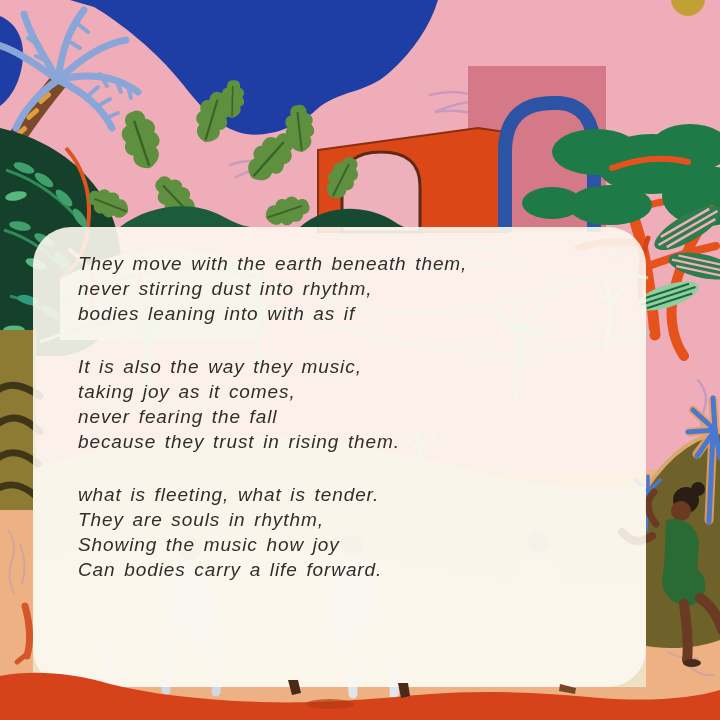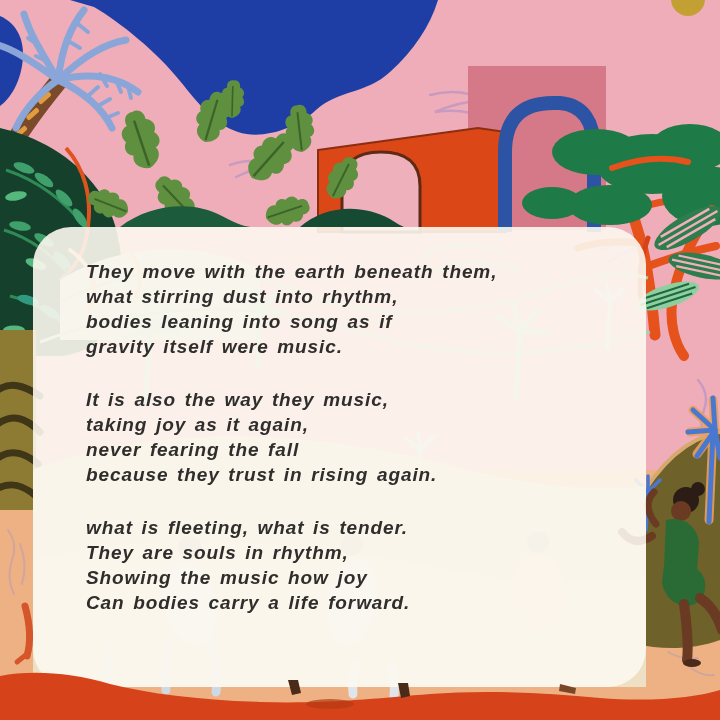--- a/index.html
+++ b/index.html
@@ -6,21 +6,21 @@
   .stage{
     position:relative;width:720px;height:720px;overflow:hidden;
     font-family:"Liberation Sans",sans-serif;
   }
   .stage svg{position:absolute;left:0;top:0;display:block;}
   .poem{
     position:absolute;left:70px;top:243px;width:560px;
     font-style:italic;font-weight:500;font-size:19px;line-height:25px;
     letter-spacing:0.9px;word-spacing:2.5px;color:#2f2e2c;
   }
-  .stanza{margin:16px;font-weight:bold;}
+  .stanza{margin:8px;}
   .stanza + .stanza{margin-top:28px;}
   .line{white-space:nowrap;}
 </style>
 </head>
 <body>
 
 <div class="stage">
 
 <svg width="720" height="720" viewBox="0 0 720 720">
 
@@ -284,29 +284,28 @@
     <ellipse cx="330" cy="704" rx="24" ry="5" fill="#b53a14" opacity="0.7"></ellipse>
     <path d="M288,680 l4,15 l9,-2 l-3,-13 Z" fill="#4a2a18"></path>
     <path d="M398,683 l3,15 l9,-2 l-2,-13 Z" fill="#4a2a18"></path>
     <path d="M560,684 l16,4 l-1,6 l-16,-3 Z" fill="#7a4628"></path>
   </g>
 </svg>
 
 <div class="poem">
   <div class="stanza">
     <div class="line">They move with the earth beneath them,</div>
-    <div class="line">what stirring dust into rhythm,</div>
-    <div class="line">bodies leaning into song as if</div>
-    <div class="line">gravity itself were music.</div>
+    <div class="line">never stirring dust into rhythm,</div>
+    <div class="line">bodies leaning into with as if</div>
   </div>
   <div class="stanza">
     <div class="line">It is also the way they music,</div>
-    <div class="line">taking joy as it again,</div>
+    <div class="line">taking joy as it comes,</div>
     <div class="line">never fearing the fall</div>
-    <div class="line">because they trust in rising again.</div>
+    <div class="line">because they trust in rising them.</div>
   </div>
   <div class="stanza">
     <div class="line">what is fleeting, what is tender.</div>
     <div class="line">They are souls in rhythm,</div>
     <div class="line">Showing the music how joy</div>
     <div class="line">Can bodies carry a life forward.</div>
   </div>
 </div>
 
 </div>

